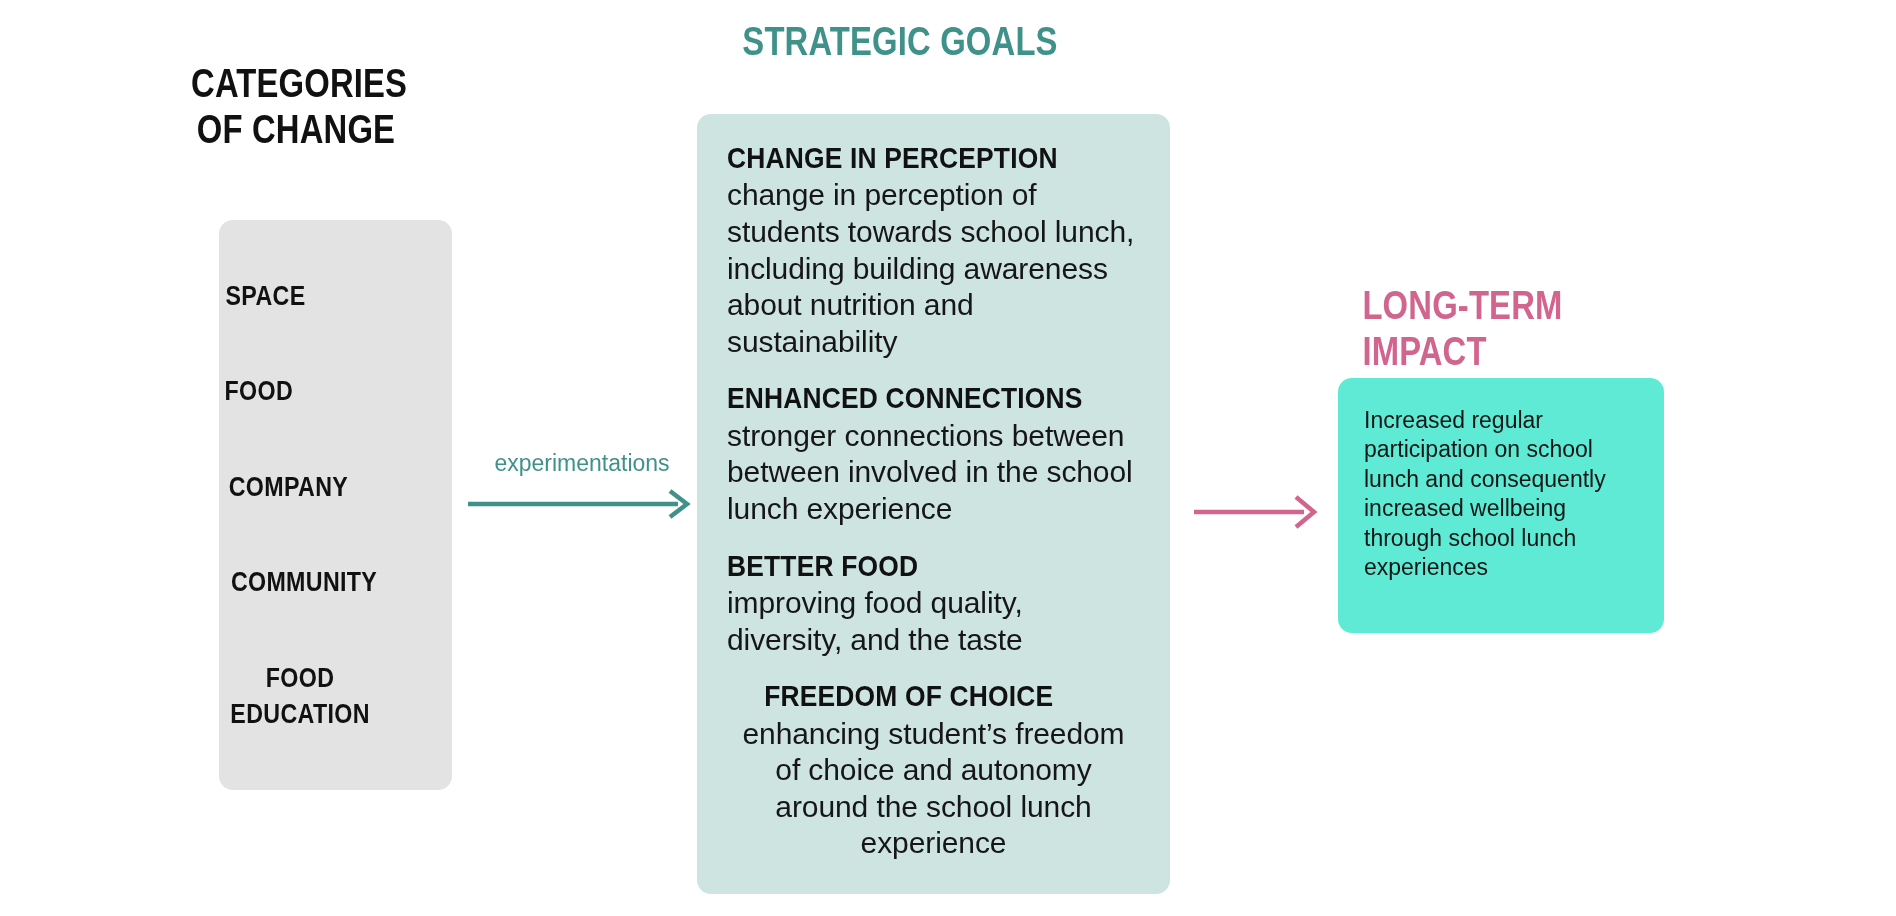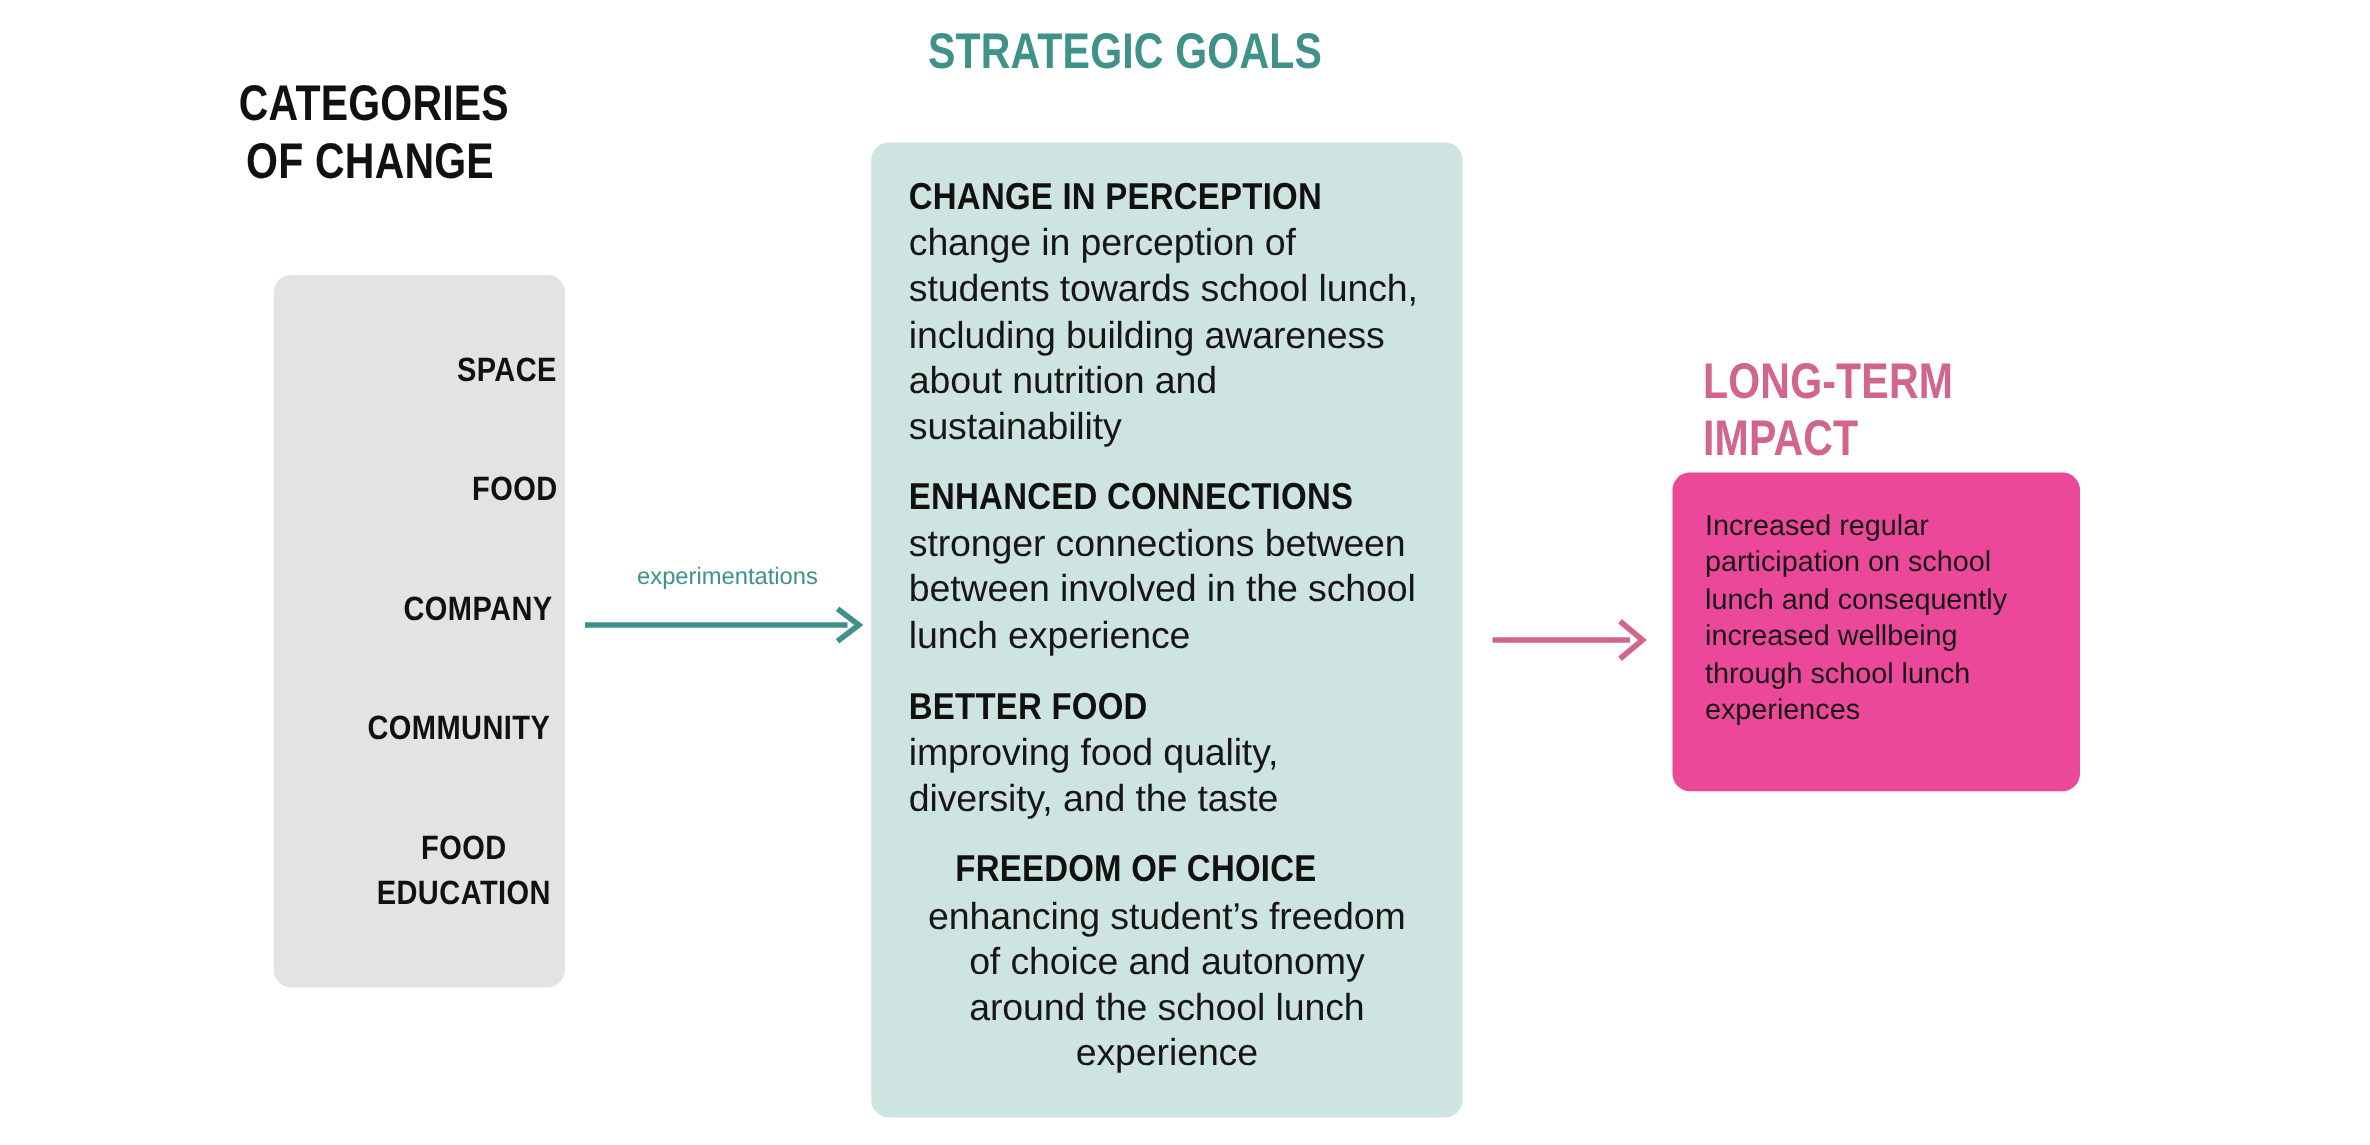--- a/index.html
+++ b/index.html
@@ -52,21 +52,21 @@
     position: absolute;
     left: 219px;
     top: 220px;
     width: 233px;
     height: 570px;
     background: #e3e3e3;
     border-radius: 14px;
     display: flex;
     flex-direction: column;
     justify-content: space-around;
-    align-items: flex-end;
+    align-items: flex-start;
     padding: 28px 0;
     box-sizing: border-box;
   }
   .category-item {
     font-family: "Liberation Sans Narrow", "Liberation Sans", sans-serif;
     font-weight: 700;
     font-size: 27px;
     color: #111111;
     text-transform: uppercase;
     text-align: center;
@@ -78,21 +78,21 @@
 
   
   #experimentations-connector {
     position: absolute;
     left: 466px;
     top: 452px;
     width: 232px;
     height: 80px;
   }
   #experimentations-label {
-    font-size: 19px;
+    font-size: 23px;
     color: #3f918a;
     font-family: "Liberation Sans", sans-serif;
     text-align: center;
     width: 100%;
     line-height: 1;
   }
   #experimentations-arrow-svg {
     display: block;
     margin-top: 12px;
   }
@@ -165,21 +165,21 @@
     font-size: 40px;
     color: #d2658d;
     text-align: left;
   }
   #impact-box {
     position: absolute;
     left: 1338px;
     top: 378px;
     width: 326px;
     height: 255px;
-    background: #ec4899;
+    background: #5eead4;
     border-radius: 14px;
     padding: 28px 26px;
     box-sizing: border-box;
   }
   #impact-text {
     font-family: "Liberation Sans", sans-serif;
     font-size: 23px;
     color: #161616;
     line-height: 1.28;
     margin: 0;

